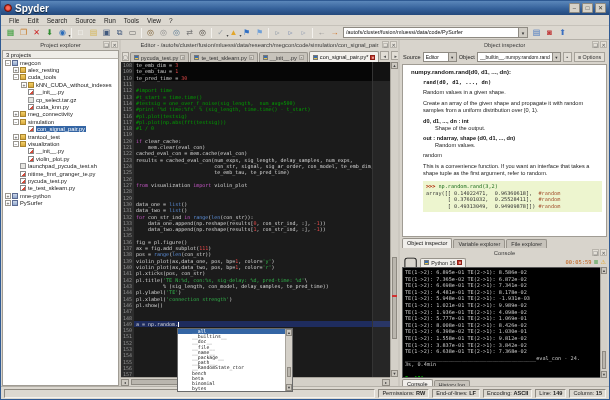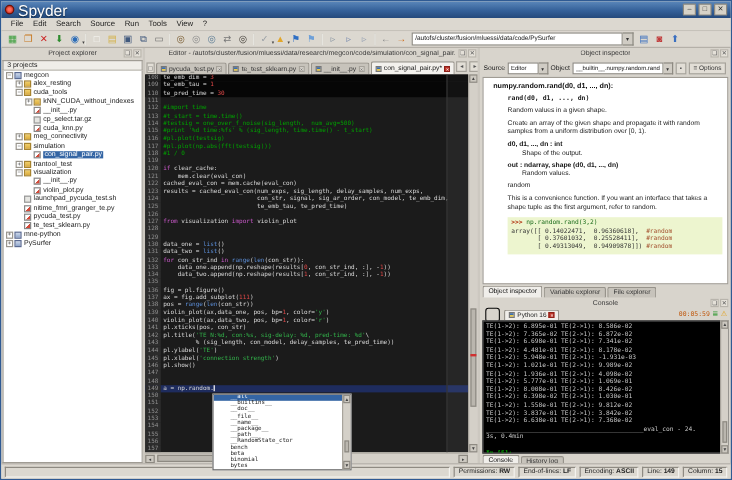--- a/index.html
+++ b/index.html
@@ -4,21 +4,21 @@
 <style>
   html,body{margin:0;padding:0;background:#9aa0a8;}
   *{box-sizing:border-box;}
   #window{position:relative;width:610px;height:400px;background:#d8d4cc;border:1px solid #2f5a93;
     font-family:"Liberation Sans",sans-serif;overflow:hidden;-webkit-font-smoothing:antialiased;}
   
   .titlebar{position:absolute;top:0;left:0;right:0;height:14px;
     background:linear-gradient(180deg,#5b87ba 0%,#35619a 55%,#24497c 100%);
     display:flex;align-items:center;padding:0 3px;color:#fff;}
   .titlebar .appicon{width:8px;height:8px;border-radius:50%;background:radial-gradient(#ff6a5a 30%,#b01a0a 90%);margin-right:3px;border:1px solid #701005;}
-  .titlebar .title{font-size:13px;font-weight:normal;text-shadow:0 1px 1px #123;}
+  .titlebar .title{font-size:10px;font-weight:bold;text-shadow:0 1px 1px #123;}
   .winbtns{margin-left:auto;display:flex;gap:2px;}
   .winbtn{width:11px;height:10px;background:#d6d2c8;border:1px solid #8e8a80;font-size:6px;line-height:8px;
     text-align:center;color:#333;border-radius:1px;}
   
   .menubar{position:absolute;top:14px;left:0;right:0;height:11px;background:#dcd8d0;display:flex;align-items:center;padding:0 4px;border-bottom:1px solid #c6c2ba;}
   .menu-item{font-size:6.5px;color:#1c1c1c;padding:1px 4px;}
   .toolbar{position:absolute;top:25px;left:0;right:0;height:14px;background:#dcd8d0;border-bottom:1px solid #b4b0a8;
     display:flex;align-items:center;padding:0 3px;}
   .ticon{width:12px;height:11px;font-size:8px;line-height:11px;text-align:center;margin:0 0.5px;position:relative;}
   .ticon .caret{position:absolute;right:-2px;bottom:0;font-size:4px;color:#444;line-height:4px;}

